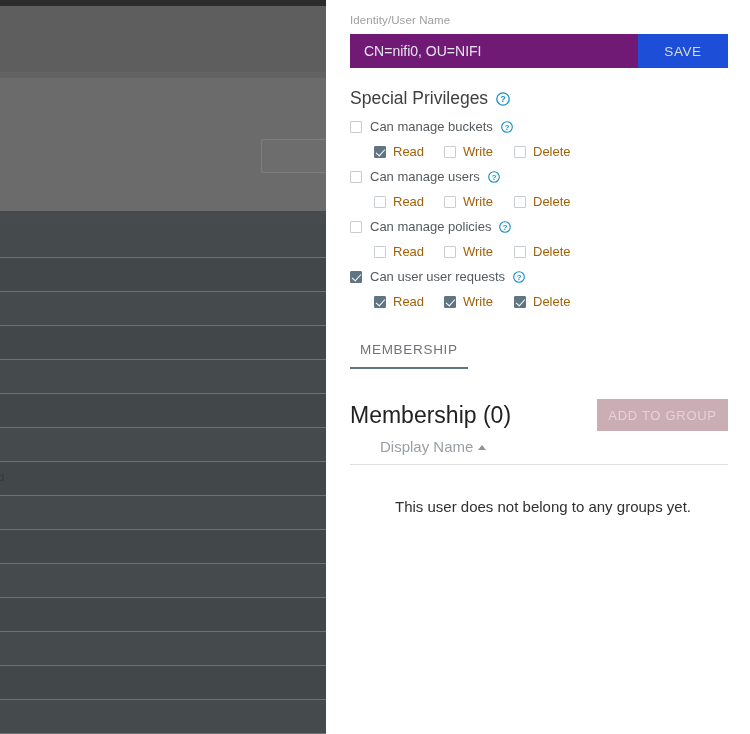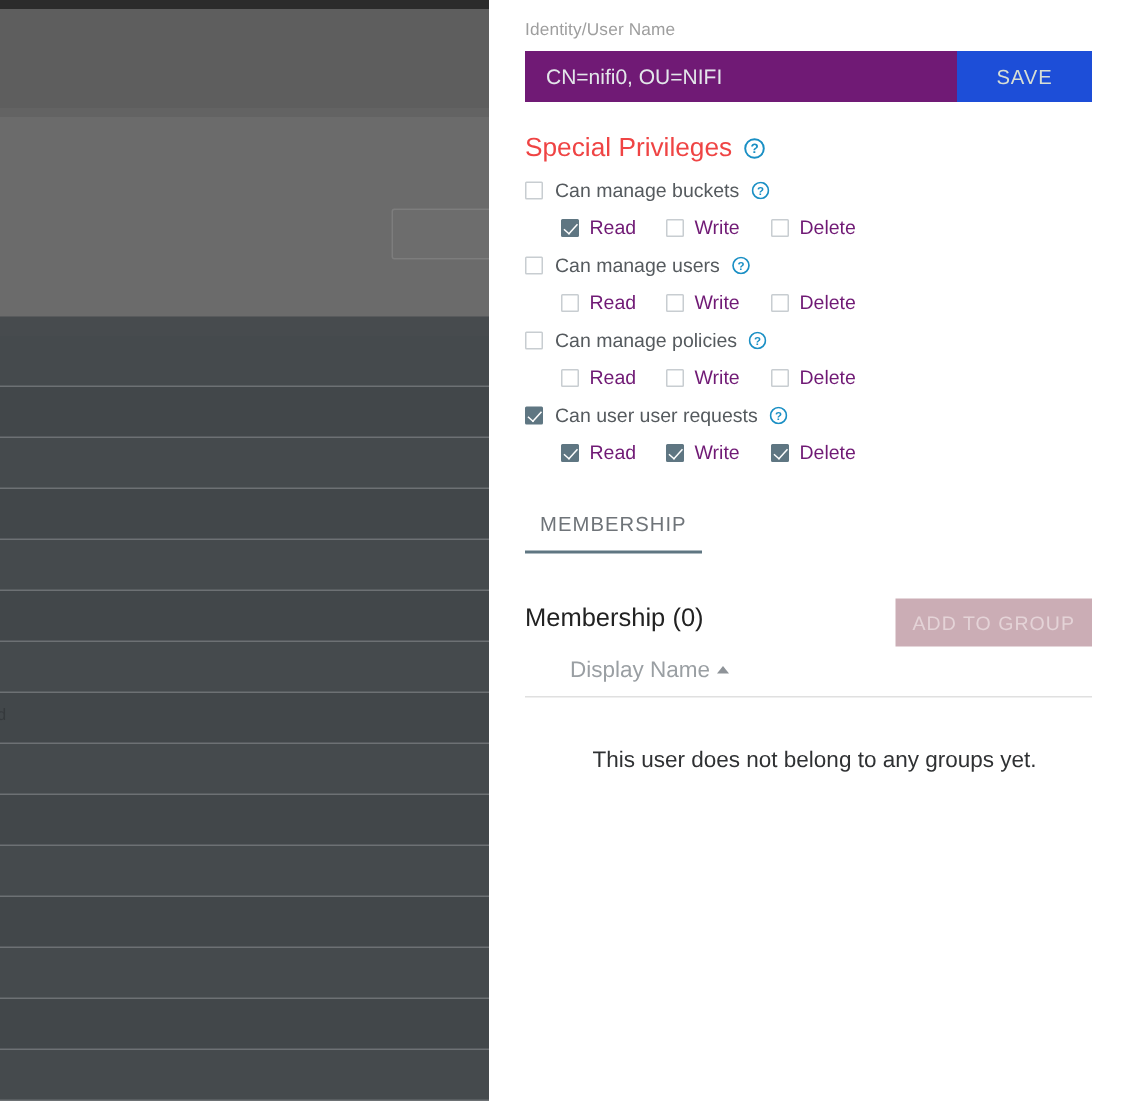--- a/index.html
+++ b/index.html
@@ -121,21 +121,21 @@
     font-family: "Liberation Sans", sans-serif;
     font-size: 13.5px;
     letter-spacing: 0.6px;
     cursor: default;
   }
 
   .section-title {
     position: absolute;
     left: 24px; top: 88px;
     font-size: 17.5px;
-    color: #ef4444;
+    color: #404040;
     font-weight: 400;
   }
   .help-icon {
     display: inline-block;
     vertical-align: middle;
     margin-left: 8px;
     cursor: pointer;
   }
   .help-icon svg { display: block; }
 
@@ -161,21 +161,21 @@
     height: 25px;
     padding-left: 24px;
   }
   .sub-item {
     display: flex;
     align-items: center;
     width: 70px;
   }
   .sub-label {
     font-size: 13px;
-    color: #701a75;
+    color: #a16207;
     margin-left: 7px;
   }
 
   .cb {
     width: 12px;
     height: 12px;
     border: 1px solid #c8cdd1;
     background: #ffffff;
     border-radius: 1px;
     flex: 0 0 auto;
@@ -212,21 +212,21 @@
     cursor: pointer;
   }
   .tab.active {
     border-bottom: 2px solid #5f7682;
     color: #6f7479;
   }
 
   .membership-title {
     position: absolute;
     left: 24px; top: 402px;
-    font-size: 17px;
+    font-size: 23px;
     color: #222222;
     font-weight: 400;
   }
   .add-group-button {
     position: absolute;
     left: 271px; top: 399px;
     width: 131px; height: 32px;
     background: #cbadb5;
     border: none;
     color: #e4d3d7;

